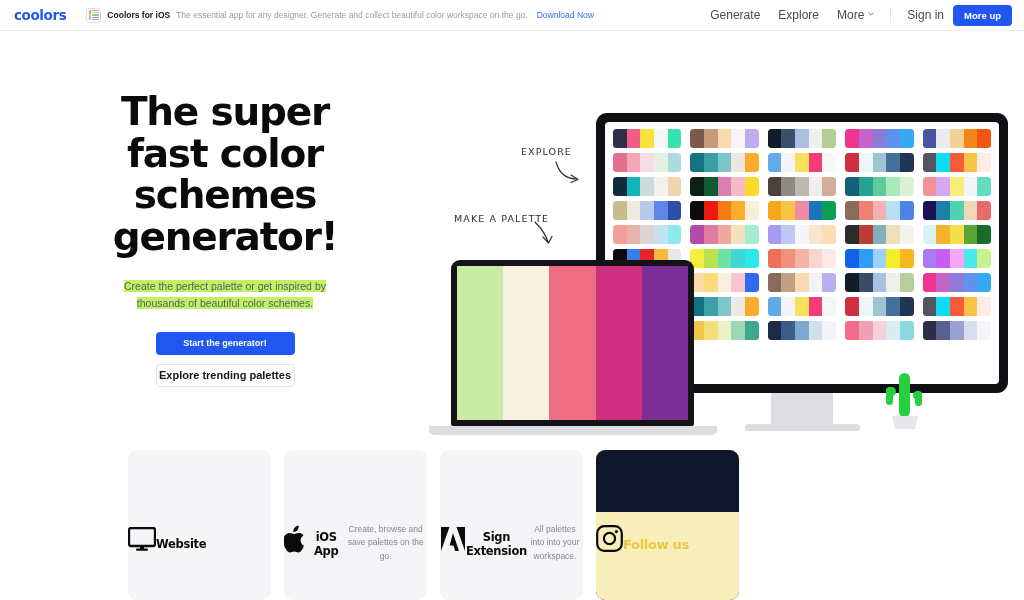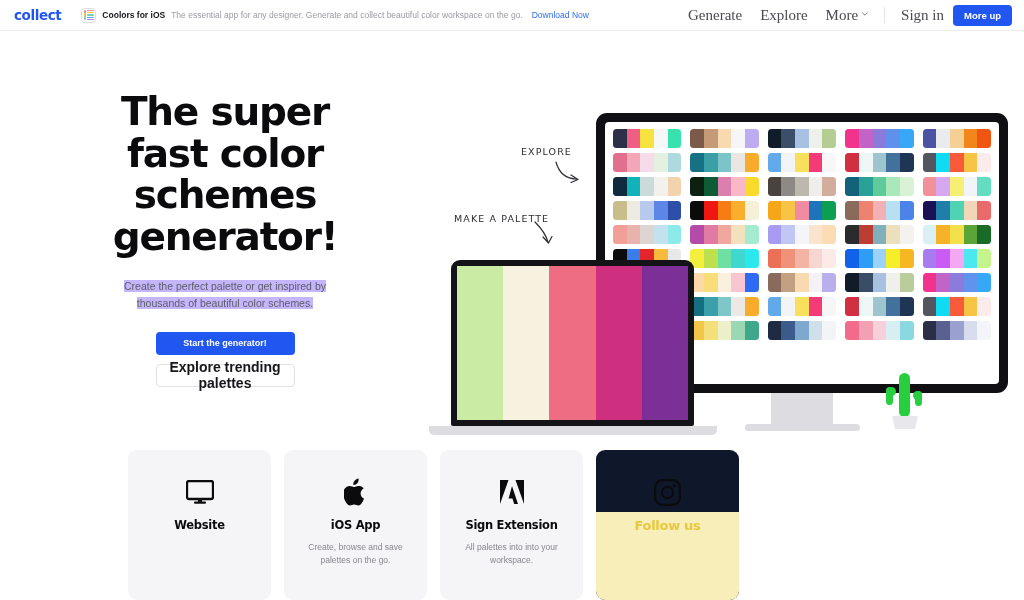--- a/index.html
+++ b/index.html
@@ -50,23 +50,23 @@
     background: linear-gradient(#f26d8f, #f2c94c 45%, #56ccf2);
     border-radius: 1px;
   }
   .ios-icon i { display: block; height: 1.4px; border-radius: 1px; }
   .banner-title { font-size: 8.5px; font-weight: 700; color: #15161a; }
   .banner-text  { font-size: 8.5px; color: #9a9aa2; }
   .banner-link  { font-size: 8.5px; color: #2f6bf5; margin-left: 3px; }
 
   .nav { margin-left: auto; display: flex; align-items: center; gap: 0; }
   .nav-link {
-    font-size: 15px; color: #4a4a52;
+    font-size: 12px; color: #4a4a52;
     padding: 0 9px; white-space: nowrap;
-    display: flex; align-items: center; gap: 4px; font-family: Liberation Serif, serif;
+    display: flex; align-items: center; gap: 4px;
   }
   .chev { width: 6px; height: 6px; position: relative; top: -1px; }
   .nav-sep { width: 1px; height: 16px; background: #e4e4e8; margin: 0 7px; }
   .signup-btn {
     background: #2256f0; color: #fff;
     font-size: 9.5px; font-weight: 700;
     border-radius: 4px;
     padding: 5px 11px;
     white-space: nowrap;
     border: none;
@@ -91,37 +91,37 @@
     width: 300px;
   }
   .subhead {
     margin-top: 20px;
     font-size: 10.5px;
     line-height: 1.65;
     text-align: center;
     color: #5d5d66;
     width: 220px;
   }
-  .subhead span { background: #c4b5fd; text-align: center; }
+  .subhead span { background: #bef264; text-align: center; }
 
   .btn-primary {
     margin-top: 19px;
     width: 139px; height: 23px;
     background: #2256f0; color: #fff;
     border: none; border-radius: 4px;
     font-size: 9px; font-weight: 700;
     font-family: "Liberation Sans", sans-serif;
     display: flex; align-items: center; justify-content: center;
   }
   .btn-secondary {
     margin-top: 9px;
     width: 139px; height: 23px;
     background: #fff; color: #15161a;
     border: 1px solid #e2e2e6; border-radius: 4px;
-    font-size: 14px; font-weight: 700;
+    font-size: 11px; font-weight: 700;
     font-family: "Liberation Sans", sans-serif;
     display: flex; align-items: center; justify-content: center;
   }
 
   
   .annot {
     position: absolute;
     font-family: "DejaVu Sans", sans-serif;
     font-size: 9.5px;
     letter-spacing: 1.1px;
@@ -195,21 +195,21 @@
   .cards {
     position: absolute; left: 0; top: 450px;
     width: 1024px;
     display: flex; gap: 13px;
     padding: 0 128px;
   }
   .card {
     width: 143px; height: 150px;
     background: #f5f5f7;
     border-radius: 9px;
-    display: flex; flex-direction: column;
+    display: flex; flex-direction: row;
     align-items: center;
     padding-top: 27px;
     overflow: hidden;
     position: relative;
   }
   .card-icon { height: 30px; display: flex; align-items: center; justify-content: center; }
   .card-title {
     margin-top: 11px;
     font-family: "DejaVu Sans", sans-serif;
     font-size: 11.5px; font-weight: 700;
@@ -232,21 +232,21 @@
     margin-top: 11px;
     font-family: "DejaVu Sans", sans-serif;
     font-size: 13px; font-weight: 700;
     color: #e8c83c; letter-spacing: -0.3px;
   }
 </style>
 </head>
 <body>
 
 <div class="header">
-  <div class="logo">collect</div>
+  <div class="logo">coolors</div>
 
   <div class="banner">
     <span class="ios-icon">
       <i style="background:#f08ba8"></i>
       <i style="background:#f4c84a"></i>
       <i style="background:#6fd3a8"></i>
       <i style="background:#5aa8f0"></i>
       <i style="background:#a88af0"></i>
     </span>
     <span class="banner-title">Coolors for iOS</span>

